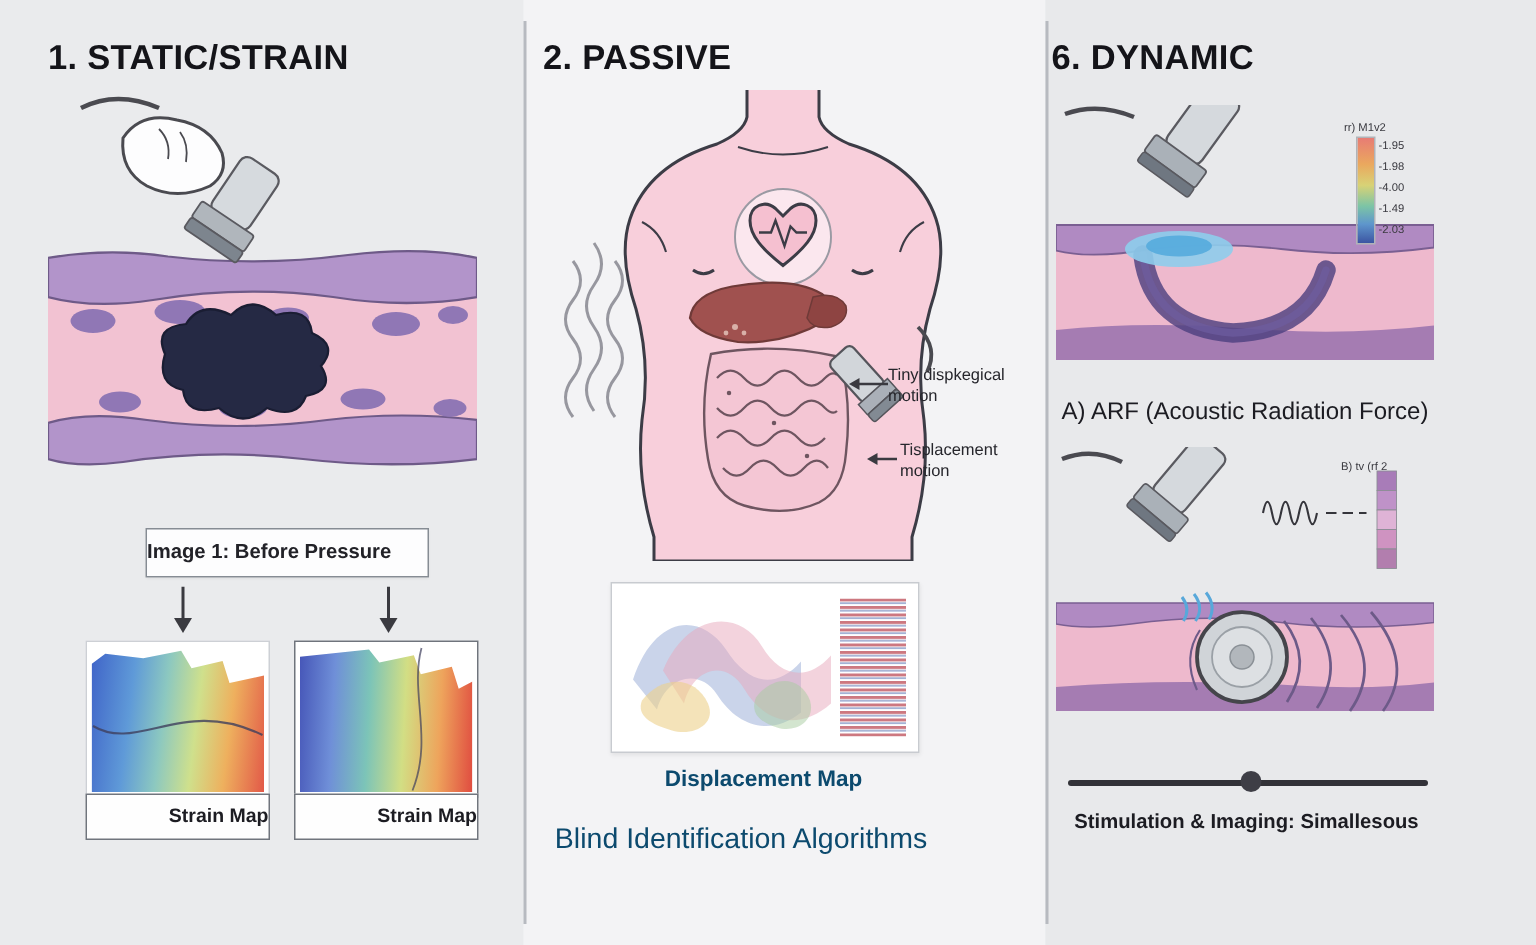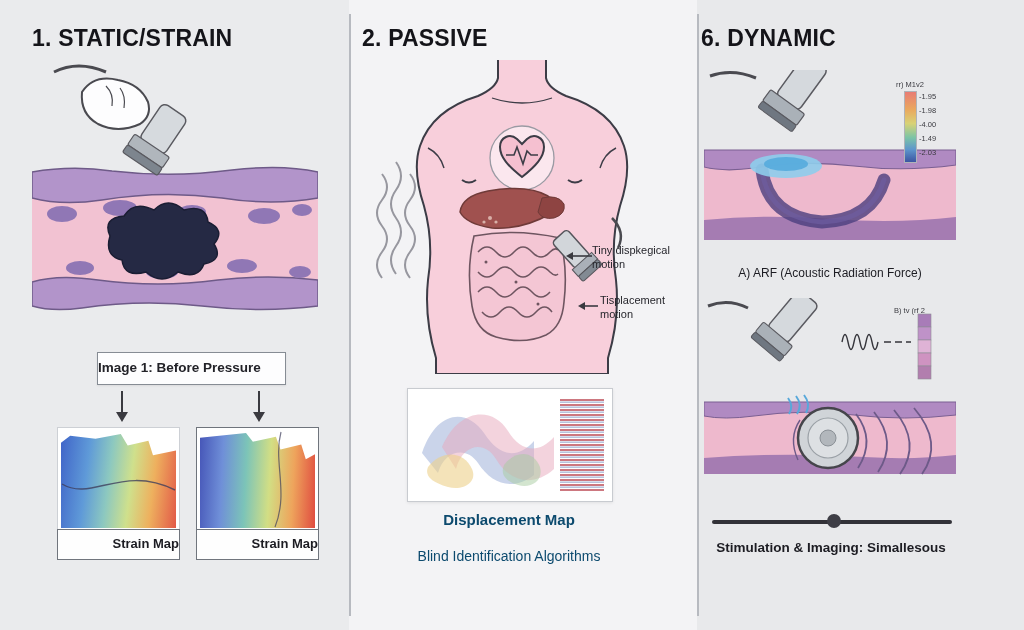--- a/index.html
+++ b/index.html
@@ -29,21 +29,21 @@
   .midcaption{position:absolute;text-align:center;color:#0c4a6e}
   .cbtitle{position:absolute;font-size:7.5px;color:#3a3a40;white-space:nowrap}
   .cbbar{position:absolute;width:11px;height:70px;outline:1px solid #b0b3b8;
          background:linear-gradient(180deg,#e87c74,#eaa85e 25%,#d8d276 45%,#7cc4a6 65%,#5e96cc 82%,#3c55a2)}
   .cbticks{position:absolute}
   .cbtick{font-size:7.5px;line-height:14px;color:#3a3a40;white-space:nowrap}
   .seq{position:absolute;left:704px;top:489px;width:252px;text-align:center;font-size:15px;font-weight:600;color:#202026}
   .slider-track{position:absolute;left:712px;top:520px;width:240px;height:4px;background:#323238;border-radius:2px}
   .slider-handle{position:absolute;left:827px;top:514px;width:14px;height:14px;background:#3e3e46;border-radius:50%}
   .bottomlabel{position:absolute;left:698px;top:540px;width:266px;text-align:center;font-size:13.5px;font-weight:600;color:#1c1c22}
-  .arf-label{position:absolute;left:704px;top:266px;width:252px;text-align:center;font-size:12px;font-weight:500;color:#1c1c22}
+  .arf-label{position:absolute;left:704px;top:266px;width:252px;text-align:center;font-size:16px;font-weight:500;color:#1c1c22}
 </style>
 </head>
 <body>
 
 <div id="stage">
 
   <div class="panel-bg bg-left"></div>
   <div class="panel-bg bg-mid"></div>
   <div class="panel-bg bg-right"></div>
   <div class="divider" style="left:349px"></div>
@@ -170,21 +170,21 @@
       </defs>
       <path fill="#9fb0d8" opacity=".55" d="M14,64 C28,22 58,18 76,44 C90,66 108,72 126,52 L126,86 C106,102 84,96 70,74 C58,56 36,62 30,84 Z"></path>
       <path fill="#e8a8bc" opacity=".5" d="M34,58 C50,20 84,16 100,42 C112,62 130,66 146,48 L146,80 C126,98 102,94 88,70 C76,50 54,56 48,80 Z"></path>
       <path fill="#ecd08a" opacity=".6" d="M20,78 C34,60 56,62 64,80 C70,94 54,102 40,98 C26,94 16,88 20,78 Z"></path>
       <path fill="#a8cca0" opacity=".5" d="M96,76 C108,60 126,62 132,78 C136,92 122,100 110,96 C98,92 92,86 96,76 Z"></path>
       <rect x="152" y="10" width="44" height="92" fill="url(#hstripes)" opacity=".85"></rect>
     </svg>
   </div>
 
   <div class="midcaption" style="left:407px;top:511px;width:204px;font-size:15px;font-weight:700">Displacement Map</div>
-  <div class="midcaption" style="left:377px;top:546px;width:264px;font-size:14px;font-weight:500;line-height:1.45">Blind Identification Algorithms</div>
+  <div class="midcaption" style="left:362px;top:546px;width:264px;font-size:19px;font-weight:500;line-height:1.45">Blind Identification Algorithms</div>
 
   <div class="col-title" style="left:701px;top:25px;width:260px">6. DYNAMIC</div>
 
   <svg class="abs" style="left:704px;top:70px" width="252" height="182" viewBox="0 0 252 182">
     <rect x="0" y="80" width="252" height="90" fill="#eeb9cd"></rect>
     <path d="M0,80 L252,80 L252,95 Q200,102 150,96 Q100,90 50,98 Q20,102 0,97 Z" fill="#b08ac2" stroke="#7a5f92" stroke-width="1.2"></path>
     <path d="M0,150 Q60,144 126,149 Q192,154 252,147 L252,170 L0,170 Z" fill="#a57cb2"></path>
     <path d="M58,100 Q64,148 118,152 Q168,150 180,110" stroke="#4b3f7e" stroke-width="13" fill="none" stroke-linecap="round" opacity=".8"></path>
     <path d="M58,100 Q64,148 118,152 Q168,150 180,110" stroke="#6d5da0" stroke-width="5" fill="none" stroke-linecap="round" opacity=".7"></path>
     <ellipse cx="82" cy="96" rx="36" ry="12" fill="#8ecdec" opacity=".9"></ellipse>

